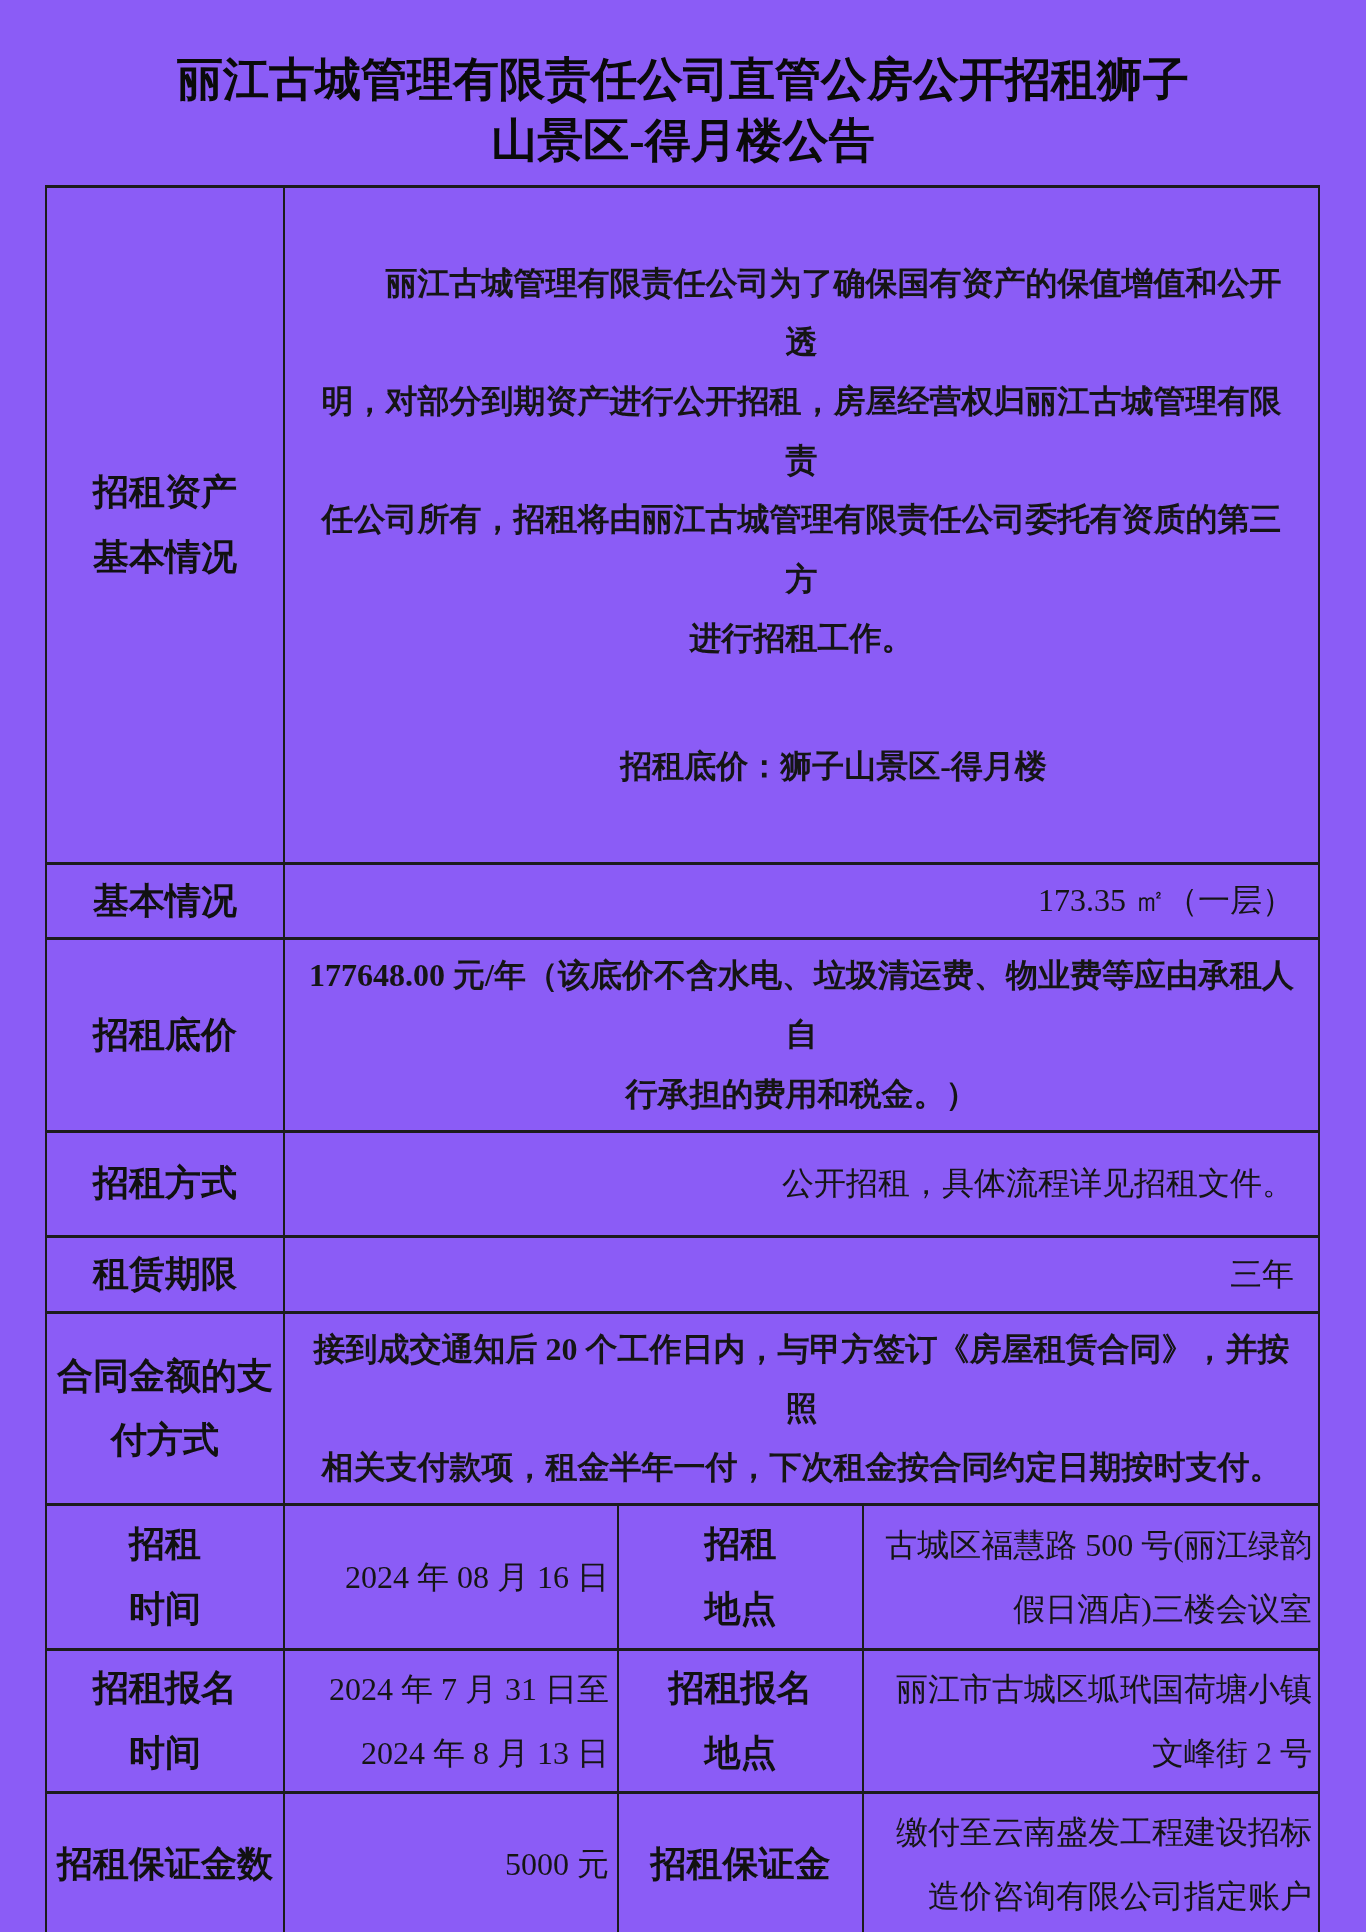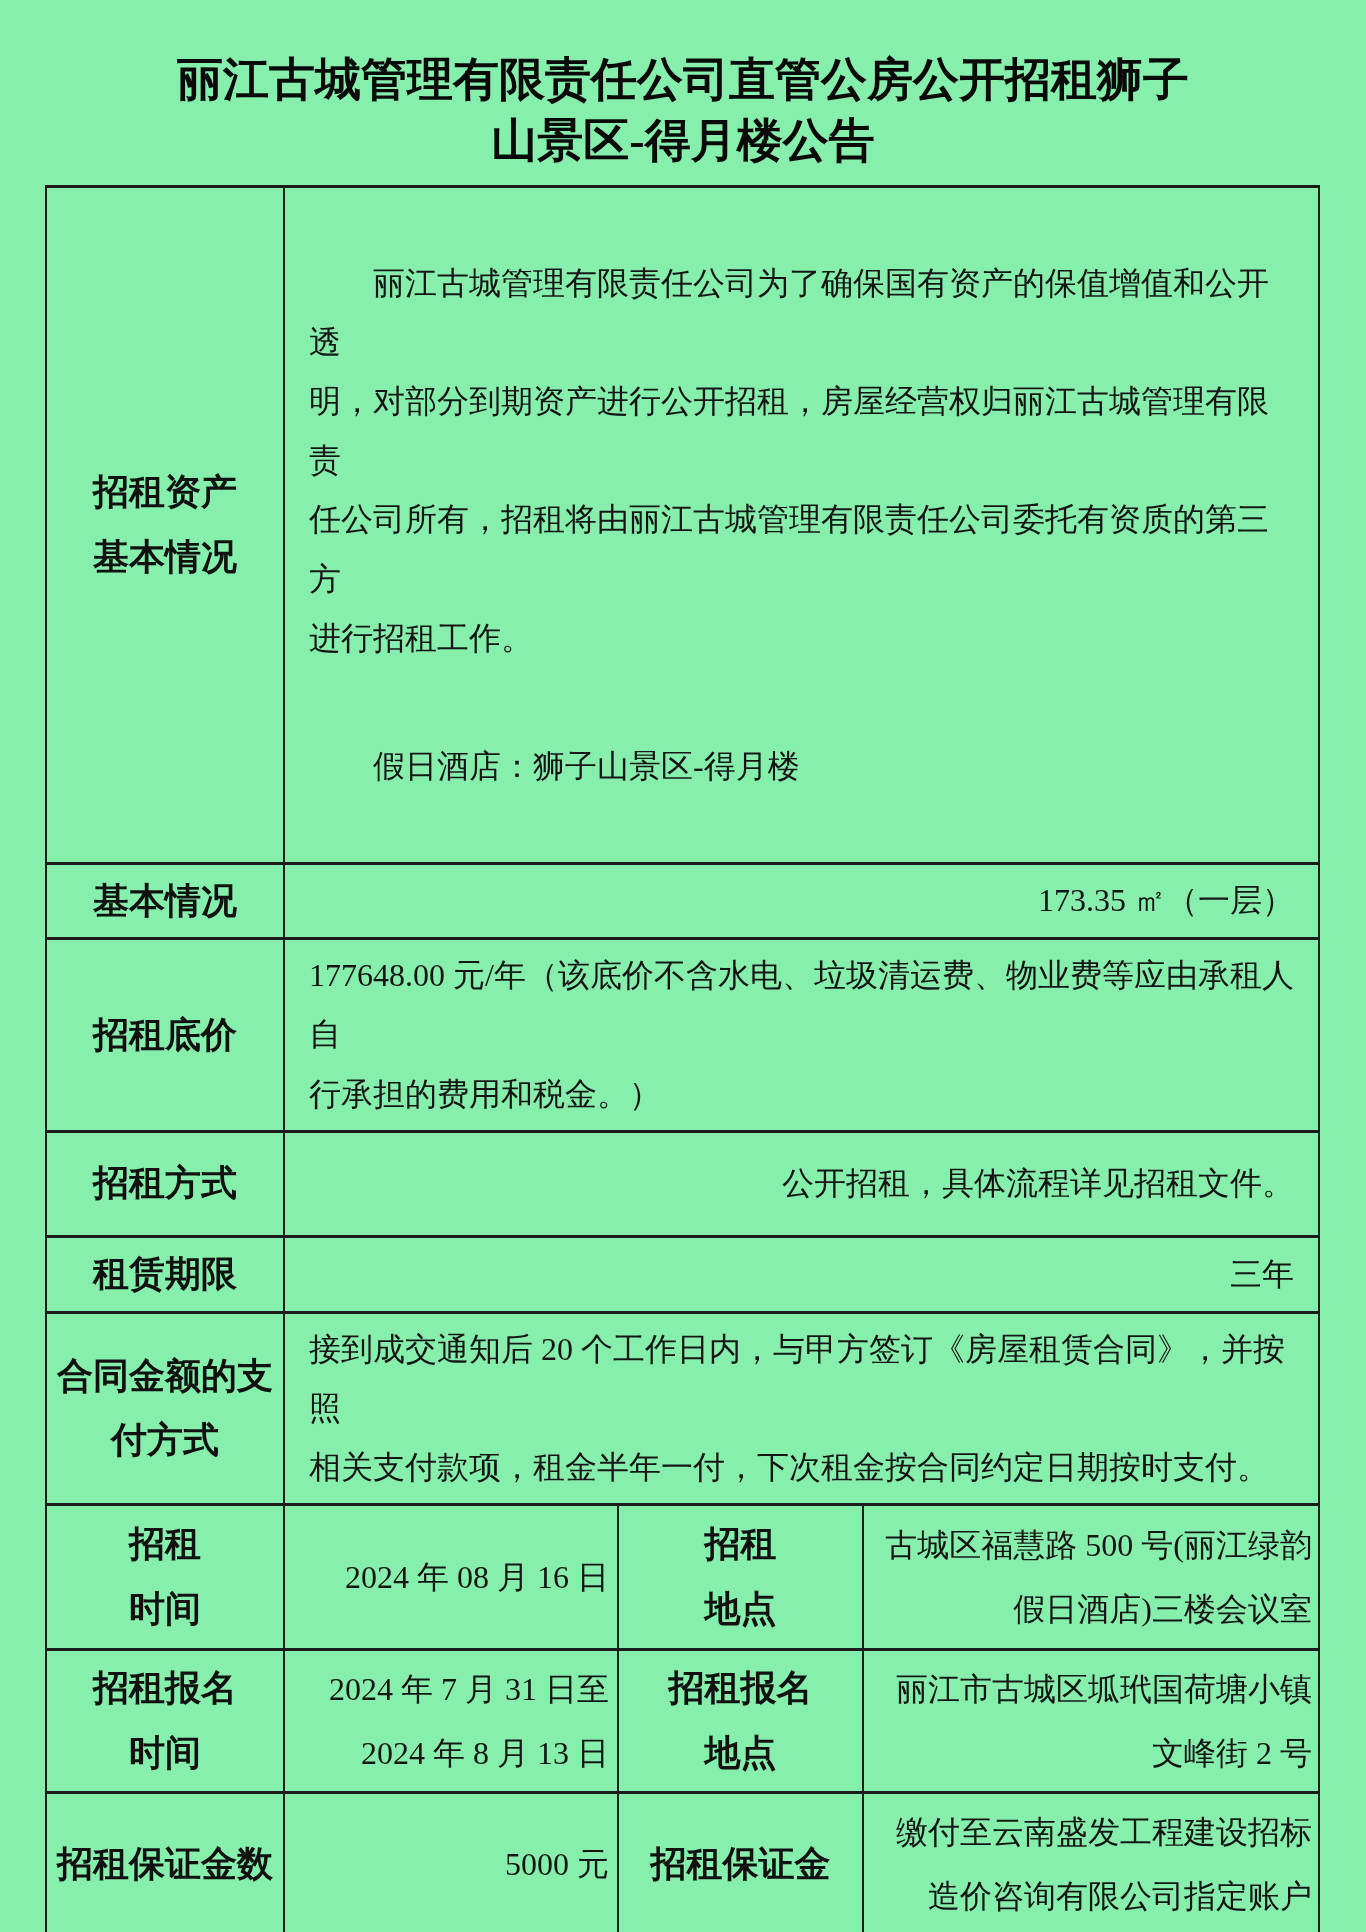--- a/index.html
+++ b/index.html
@@ -1,19 +1,19 @@
 <!DOCTYPE html>
 <html><head>
 <meta charset="utf-8">
 <style>
   html,body { margin:0; padding:0; background:#ffffff; }
   .page {
     position:relative;
     width:1366px; height:1932px;
-    background:#86efac;
+    background:#8b5cf6;
     color:#141414;
     font-family:"Liberation Serif","DejaVu Serif",serif;
     overflow:hidden;
   }
   .title {
     width:1046px;
     margin:50px auto 14px auto;
     text-align:center;
     font-size:46px;
     font-weight:bold;
@@ -44,21 +44,21 @@
     color:#111;
   }
   td.val {
     font-size:32px;
     line-height:1.85;
     padding:6px 24px;
     white-space:pre-line;
     color:#151515;
   }
   td.val.center { text-align:right; }
-  td.val.left   { text-align:left; }
+  td.val.left   { text-align:center;font-weight:bold; }
   td.val.cell4  { padding:6px 6px; line-height:2.0; }
   td.val.cell2  { padding:6px 8px; line-height:2.0; }
   .para { margin:0; text-indent:2em; }
   .loc  { margin:10px 0 0 0; text-indent:2em; }
   tr.r1{height:306px} tr.r2{height:71px}  tr.r3{height:130px} tr.r4{height:105px}
   tr.r5{height:73px}  tr.r6{height:130px} tr.r7{height:115px} tr.r8{height:145px}
   tr.r9{height:120px} tr.r10{height:135px}
 </style>
 </head>
 <body>
@@ -79,21 +79,21 @@
         <tr class="r1">
       <td class="label">
         <div>招租资产</div>
         <div>基本情况</div>
       </td>
       <td class="val left" colspan="3">
         <p class="para">丽江古城管理有限责任公司为了确保国有资产的保值增值和公开透
 明，对部分到期资产进行公开招租，房屋经营权归丽江古城管理有限责
 任公司所有，招租将由丽江古城管理有限责任公司委托有资质的第三方
 进行招租工作。</p>
-        <p class="loc">假日酒店：狮子山景区-得月楼</p>
+        <p class="loc">招租底价：狮子山景区-得月楼</p>
       </td>
     </tr>
 
     <tr class="r2">
       <td class="label">
         <div>基本情况</div>
       </td>
       <td class="val center" colspan="3">173.35 ㎡（一层）</td>
     </tr>
 

